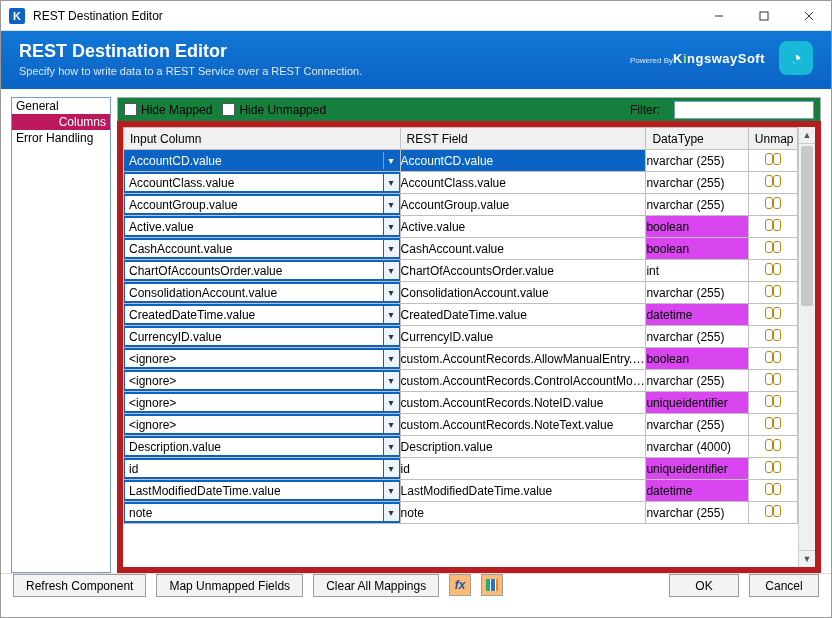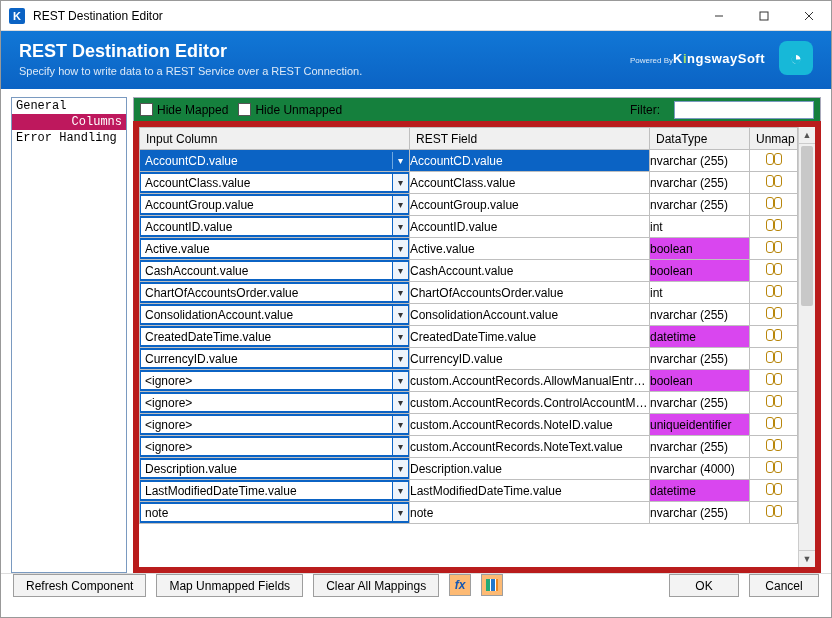--- a/index.html
+++ b/index.html
@@ -63,25 +63,24 @@
     display:flex;align-items:center;justify-content:center;color:#fff;font-size:20px;
   }
   
   .content {
     display:flex;
     height: calc(618px - 30px - 58px - 44px - 2px);
     padding: 8px 10px 0 10px;
     gap:0;
   }
   .sidebar {
-    width: 116px;
+    width: 100px;
     border: 1px solid #7a9ac0;
     background:#fff;
     font-size:12px;
-    font-family:Liberation Mono, monospace;
   }
   .sidebar .nav-item { padding:1px 4px; }
   .sidebar .nav-item.selected { background:#be185d; color:#fff;text-align:right;}
   
   .pane {
     flex:1;
     display:flex; flex-direction:column;
     margin-left:6px;
   }
   .toolbar {
@@ -309,31 +308,20 @@
                     <span class="arrow">▾</span>
                   </div>
                 </td>
                 <td class="restcell">AccountGroup.value</td>
                 <td class="dtcell">nvarchar (255)</td>
                 <td class="unmapcell"><span class="unmap-ico"></span></td>
               </tr>
               <tr>
                 <td>
                   <div class="ddcell">
-                    <span class="txt">AccountID.value</span>
-                    <span class="arrow">▾</span>
-                  </div>
-                </td>
-                <td class="restcell">AccountID.value</td>
-                <td class="dtcell">int</td>
-                <td class="unmapcell"><span class="unmap-ico"></span></td>
-              </tr>
-              <tr>
-                <td>
-                  <div class="ddcell">
                     <span class="txt">Active.value</span>
                     <span class="arrow">▾</span>
                   </div>
                 </td>
                 <td class="restcell">Active.value</td>
                 <td class="dtcell plain">boolean</td>
                 <td class="unmapcell"><span class="unmap-ico"></span></td>
               </tr>
               <tr>
                 <td>
@@ -436,20 +424,31 @@
               </tr>
               <tr>
                 <td>
                   <div class="ddcell">
                     <span class="txt">Description.value</span>
                     <span class="arrow">▾</span>
                   </div>
                 </td>
                 <td class="restcell">Description.value</td>
                 <td class="dtcell">nvarchar (4000)</td>
+                <td class="unmapcell"><span class="unmap-ico"></span></td>
+              </tr>
+              <tr>
+                <td>
+                  <div class="ddcell">
+                    <span class="txt">id</span>
+                    <span class="arrow">▾</span>
+                  </div>
+                </td>
+                <td class="restcell">id</td>
+                <td class="dtcell plain">uniqueidentifier</td>
                 <td class="unmapcell"><span class="unmap-ico"></span></td>
               </tr>
               <tr>
                 <td>
                   <div class="ddcell">
                     <span class="txt">LastModifiedDateTime.value</span>
                     <span class="arrow">▾</span>
                   </div>
                 </td>
                 <td class="restcell">LastModifiedDateTime.value</td>

